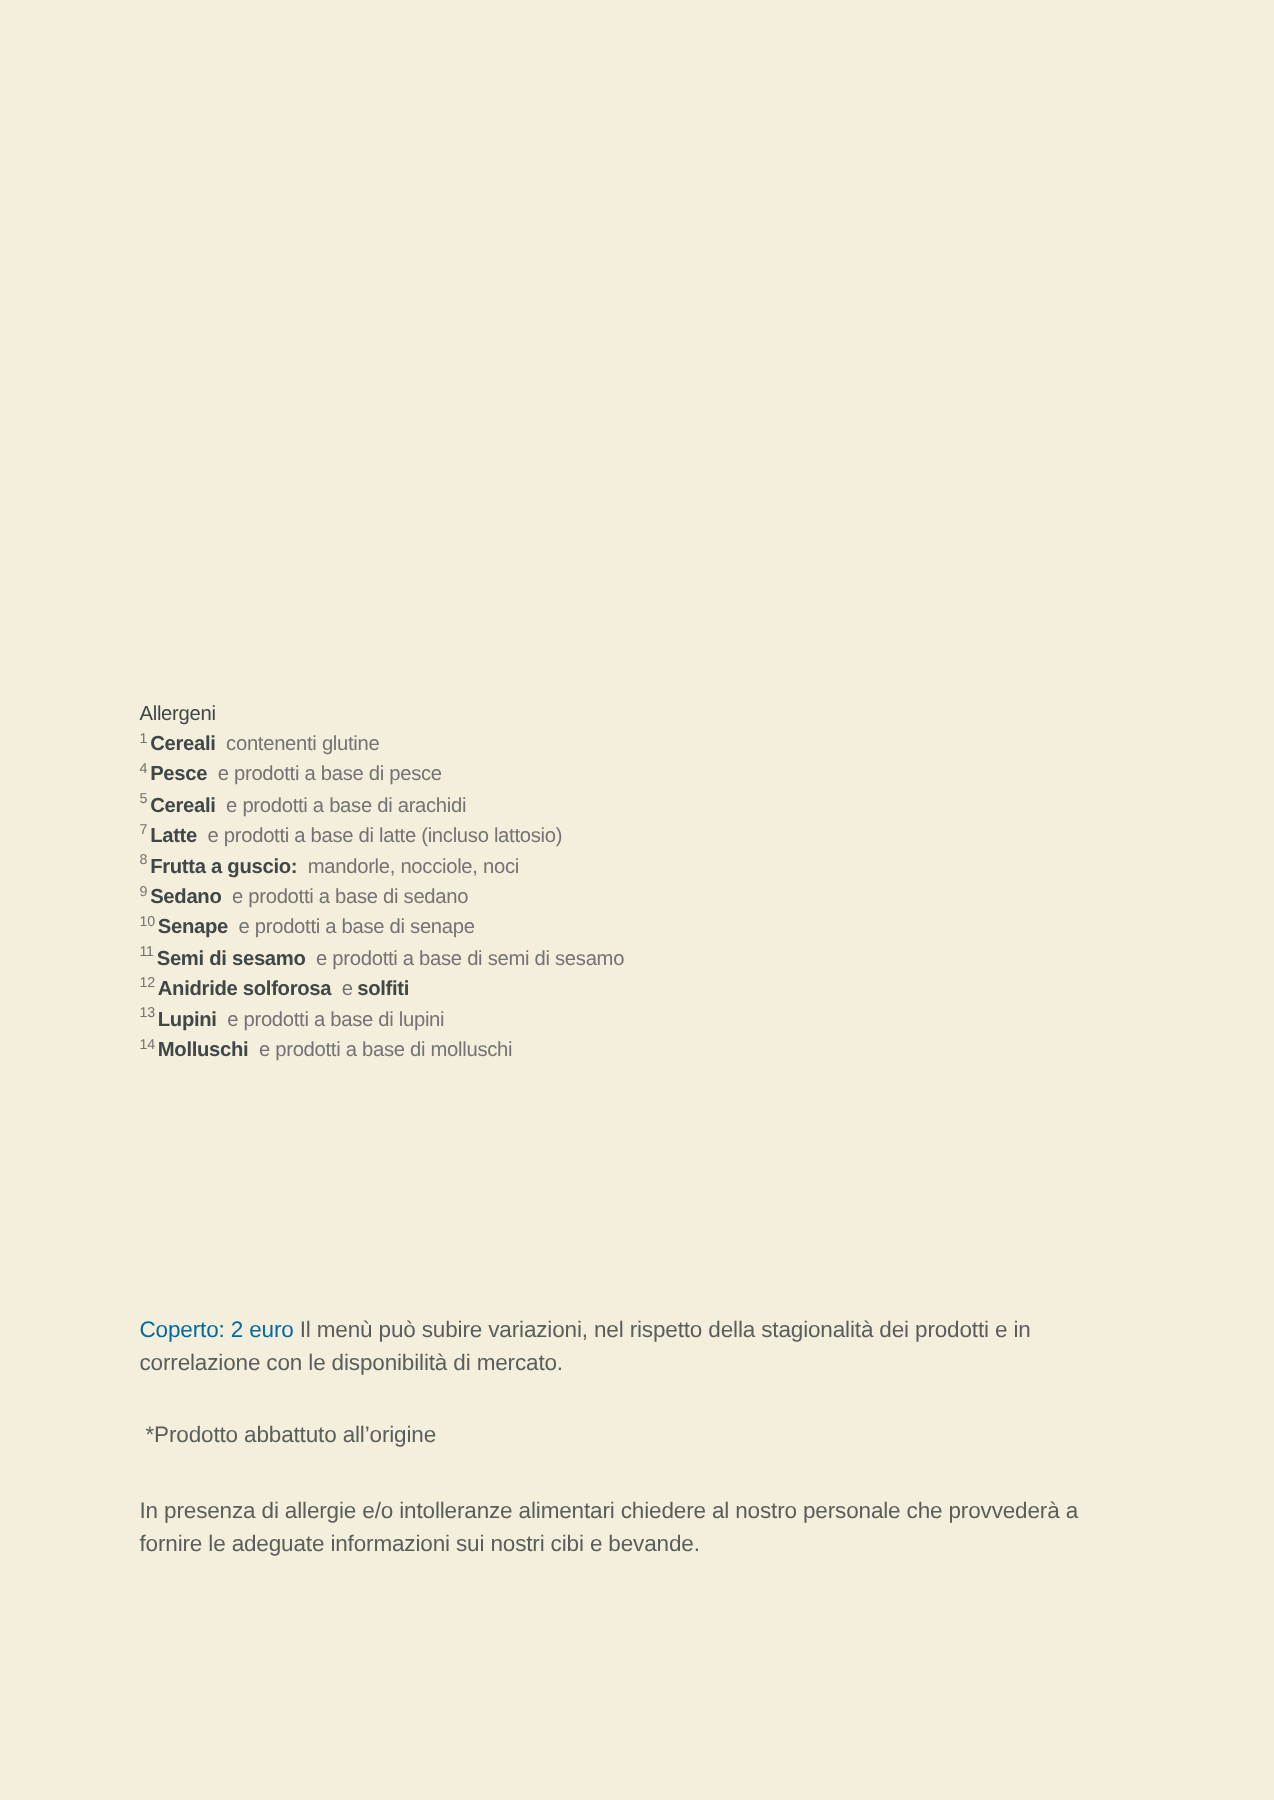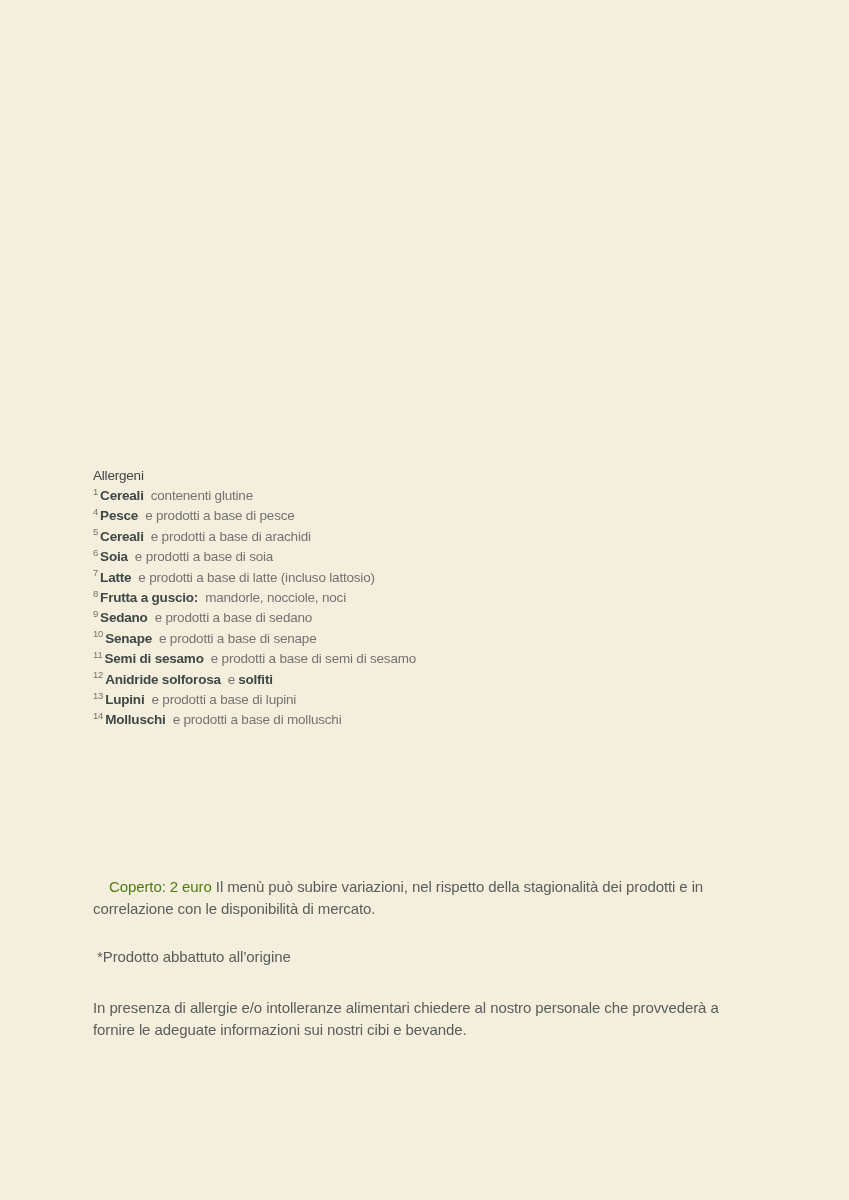--- a/index.html
+++ b/index.html
@@ -65,22 +65,21 @@
     line-height: 21.5px;
     color: #5a5e5b;
     letter-spacing: -0.1px;
   }
   .coperto-note {
     left: 93px;
     top: 876px;
     width: 662px;
   }
   .coperto-label {
-    color: #4d7c0f;
-    margin-left: 16px;
+    color: #0369a1;
   }
   .frozen-note {
     left: 97px;
     top: 946px;
   }
   .allergy-note {
     left: 93px;
     top: 997px;
     width: 662px;
   }
@@ -94,21 +93,20 @@
     <h2 class="allergens-title">Allergeni</h2>
     <ul class="allergen-list" id="allergen-list">
   <li class="allergen-item"><sup class="allergen-num">1</sup><span class="allergen-name">Cereali</span><span class="allergen-desc">contenenti glutine</span></li>
 
 
 
   <li class="allergen-item"><sup class="allergen-num">4</sup><span class="allergen-name">Pesce</span><span class="allergen-desc">e prodotti a base di pesce</span></li>
 
   <li class="allergen-item"><sup class="allergen-num">5</sup><span class="allergen-name">Cereali</span><span class="allergen-desc">e prodotti a base di arachidi</span></li>
 
-  <li class="allergen-item"><sup class="allergen-num">6</sup><span class="allergen-name">Soia</span><span class="allergen-desc">e prodotti a base di soia</span></li>
 
   <li class="allergen-item"><sup class="allergen-num">7</sup><span class="allergen-name">Latte</span><span class="allergen-desc">e prodotti a base di latte (incluso lattosio)</span></li>
 
   <li class="allergen-item"><sup class="allergen-num">8</sup><span class="allergen-name">Frutta a guscio:</span><span class="allergen-desc">mandorle, nocciole, noci</span></li>
 
   <li class="allergen-item"><sup class="allergen-num">9</sup><span class="allergen-name">Sedano</span><span class="allergen-desc">e prodotti a base di sedano</span></li>
 
   <li class="allergen-item"><sup class="allergen-num">10</sup><span class="allergen-name">Senape</span><span class="allergen-desc">e prodotti a base di senape</span></li>
 
   <li class="allergen-item"><sup class="allergen-num">11</sup><span class="allergen-name">Semi di sesamo</span><span class="allergen-desc">e prodotti a base di semi di sesamo</span></li>

